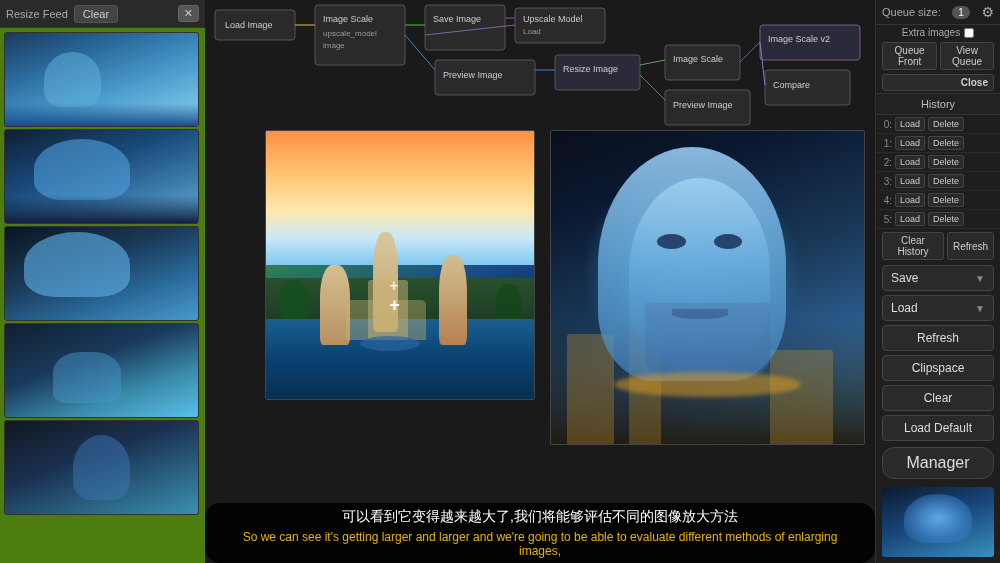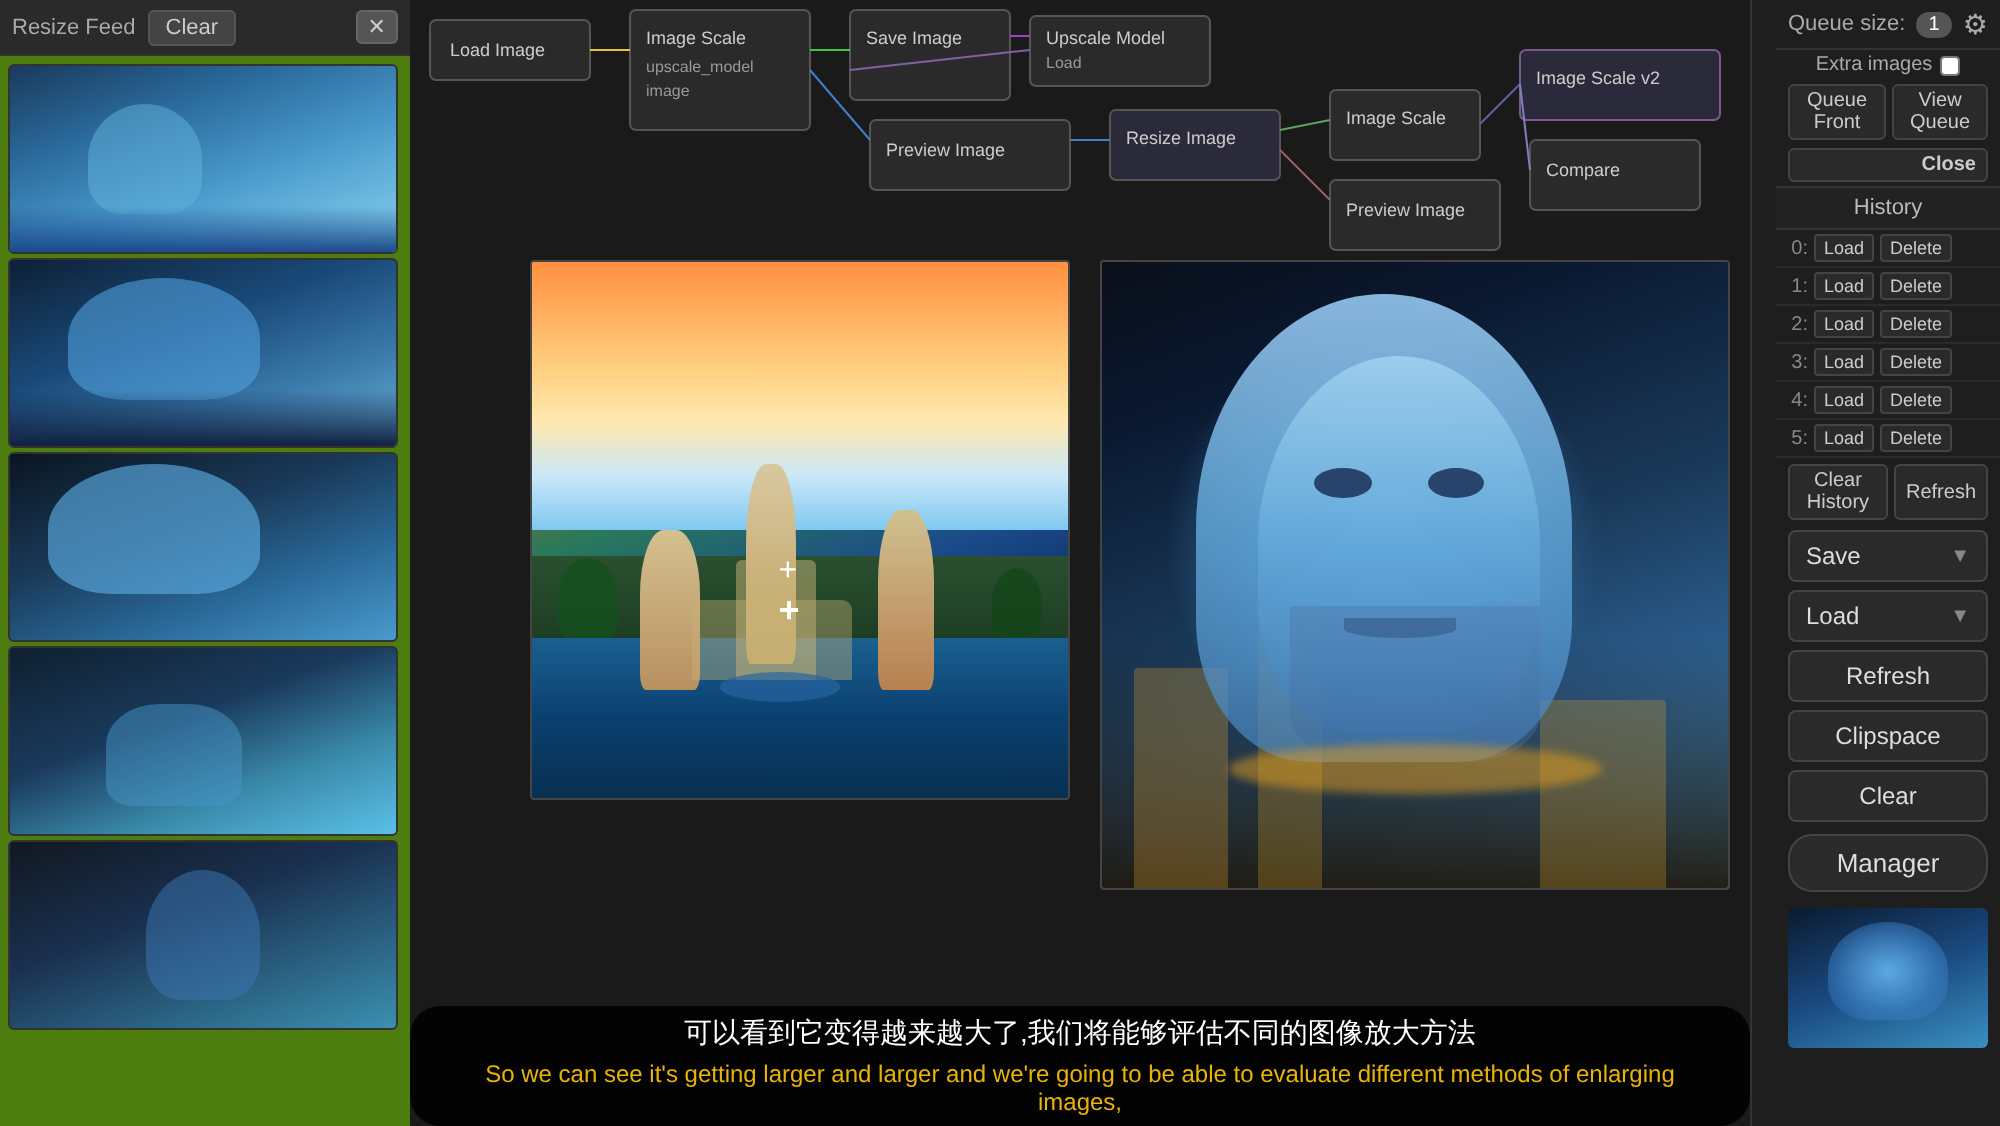--- a/index.html
+++ b/index.html
@@ -239,21 +239,20 @@
 
     
     .right-panel {
       width: 125px;
       background: #1e1e1e;
       display: flex;
       flex-direction: column;
       border-left: 1px solid #333;
       overflow-y: auto;
       flex-shrink: 0;
-      padding-left: 12px;
     }
 
     .queue-size-row {
       display: flex;
       align-items: center;
       justify-content: space-between;
       padding: 4px 6px;
       font-size: 11px;
       color: #aaa;
       border-bottom: 1px solid #333;
@@ -408,21 +407,21 @@
       cursor: pointer;
     }
 
     .manager-btn {
       margin: 4px 6px;
       background: #2a2a2a;
       border: 1px solid #444;
       border-radius: 12px;
       padding: 6px 0;
       text-align: center;
-      font-size: 13px;
+      font-size: 16px;
       color: #ddd;
       cursor: pointer;
     }
 
     .mini-preview {
       margin: 4px 6px;
       height: 70px;
       background: linear-gradient(160deg, #0a1a30 0%, #1a4a80 50%, #3a90c0 100%);
       border-radius: 3px;
       overflow: hidden;
@@ -681,20 +680,21 @@
       <span>Load</span>
       <span class="panel-btn-arrow">▼</span>
     </div>
 
     <div class="panel-btn-center">Refresh</div>
 
     <div class="panel-btn-center">Clipspace</div>
 
     <div class="panel-btn-center">Clear</div>
 
+    <div class="panel-btn-center">Load Default</div>
 
     <div class="manager-btn">Manager</div>
 
     <div class="mini-preview">
       <div class="mini-face"></div>
     </div>
   </div>
 
 </div>
 

